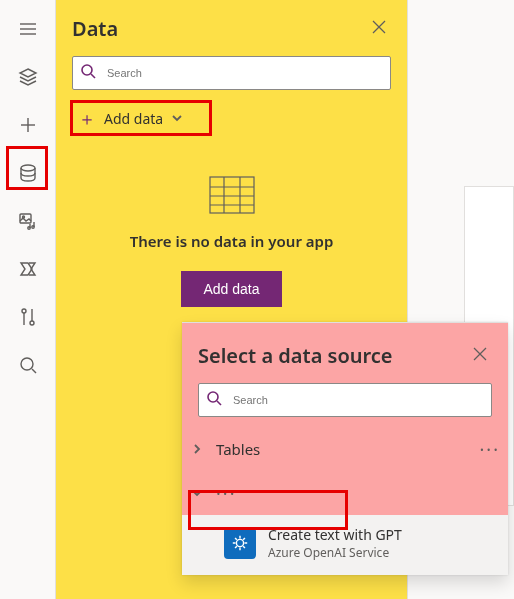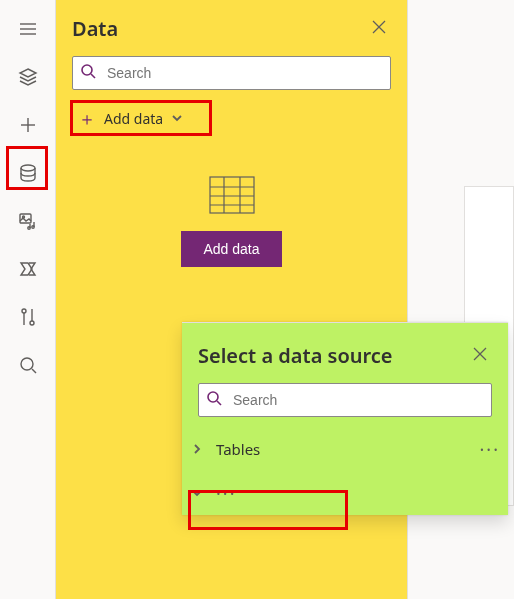--- a/index.html
+++ b/index.html
@@ -63,21 +63,21 @@
   .search-box {
     position: relative;
     margin-bottom: 12px;
   }
   .search-box input {
     width: 100%;
     height: 34px;
     padding: 0 10px 0 34px;
     border: 1px solid #8a8886;
     border-radius: 2px;
-    font-size: 14px;
+    font-size: 11px;
     background: #fff;
   }
   .search-ico {
     position: absolute; left: 8px; top: 50%; transform: translateY(-50%);
     color: #742774;
   }
   .search-ico svg { width: 16px; height: 16px; stroke: currentColor; fill: none; stroke-width: 1.6; }
 
   .add-data-row {
     display: flex; align-items: center; gap: 8px;
@@ -103,21 +103,21 @@
     padding: 10px 22px;
     font-size: 14px;
     cursor: pointer;
   }
 
   
   .flyout {
     position: absolute;
     left: 182px; top: 322px;
     width: 326px;
-    background: #bef264;
+    background: #fca5a5;
     border-top: 1px solid #e1dfdd;
     box-shadow: 0 8px 16px rgba(0,0,0,0.14), 0 0 2px rgba(0,0,0,0.12);
     padding: 16px 0 0 0;
   }
   .flyout-header {
     display: flex; align-items: center; justify-content: space-between;
     padding: 0 16px 12px;
   }
   .flyout-title { font-size: 20px; font-weight: 600; }
   .flyout .search-box { margin: 0 16px 10px; }
@@ -257,20 +257,21 @@
     <div class="table-ico">
       <svg viewBox="0 0 48 40">
           <rect x="2" y="2" width="44" height="36"></rect>
           <line x1="2" y1="12" x2="46" y2="12"></line>
           <line x1="2" y1="21" x2="46" y2="21"></line>
           <line x1="2" y1="30" x2="46" y2="30"></line>
           <line x1="16" y1="2" x2="16" y2="38"></line>
           <line x1="32" y1="2" x2="32" y2="38"></line>
         </svg>
     </div>
+    <div class="empty-msg">There is no data in your app</div>
     <button class="primary-btn">Add data</button>
   </div>
 </div>
 
 <div class="highlight-box" style="left:70px; top:100px; width:142px; height:36px;"></div>
 
 <div class="right-strip"></div>
 
 <div class="flyout">
   <div class="flyout-header">
@@ -305,15 +306,27 @@
 
   <div class="ds-row">
     <span class="arrow">
       <svg viewBox="0 0 12 12">
           <polyline points="2,4 6,8 10,4"></polyline>
         </svg>
     </span>
     <span class="more">···</span>
   </div>
 
+  <div class="model-row">
+    <div class="model-badge">
+      <svg viewBox="0 0 20 20">
+          <circle cx="10" cy="10" r="4"></circle>
+          <path d="M10 2v3M10 15v3M2 10h3M15 10h3M4.5 4.5l2 2M13.5 13.5l2 2M15.5 4.5l-2 2M6.5 13.5l-2 2"></path>
+        </svg>
+    </div>
+    <div class="model-text">
+      <div class="t1">Create text with GPT</div>
+      <div class="t2">Azure OpenAI Service</div>
+    </div>
+  </div>
 </div>
 
 <div class="highlight-box" style="left:188px; top:490px; width:160px; height:40px;"></div>
 
 </body></html>

